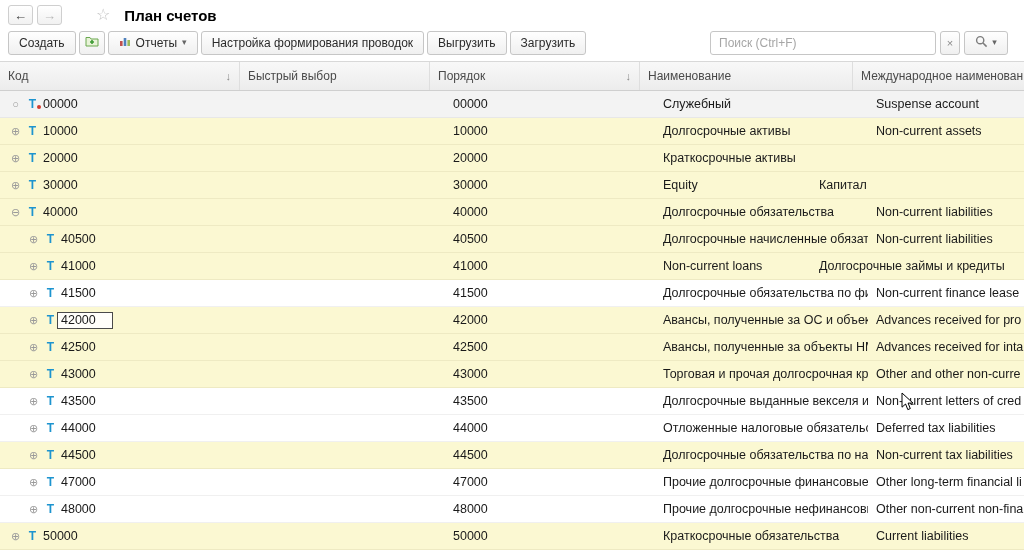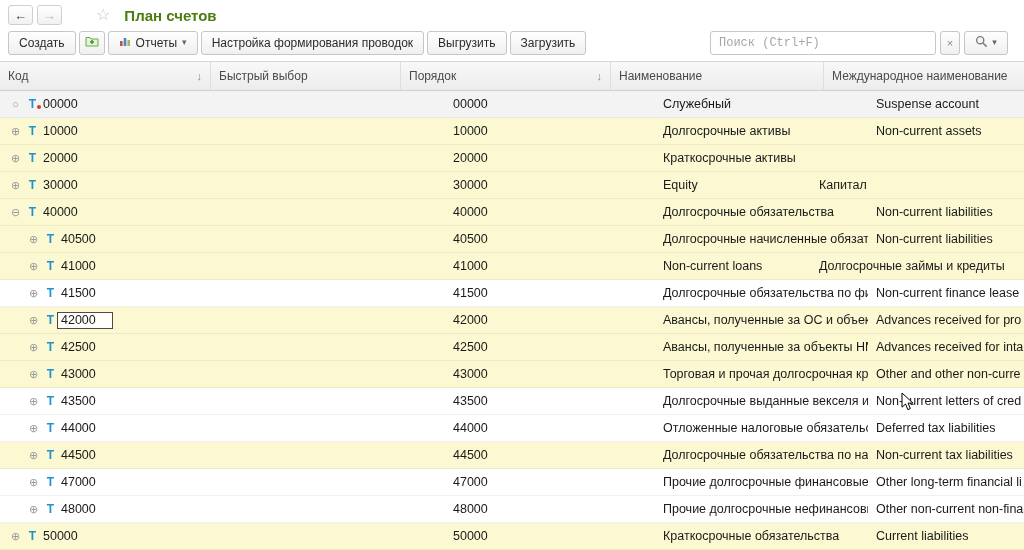--- a/index.html
+++ b/index.html
@@ -4,40 +4,40 @@
 <style>
 *{box-sizing:border-box;margin:0;padding:0}
 html,body{width:1024px;height:550px;overflow:hidden}
 body{font-family:"Liberation Sans",sans-serif;background:#fff;position:relative;color:#1c1c1c}
 
 
 .topbar{height:28px;display:flex;align-items:center;padding:3px 8px 1px;gap:4px}
 .nav-btn{width:25px;height:20px;border:1px solid #cfcfcf;border-radius:3px;background:linear-gradient(#ffffff,#f1f1f1);display:flex;align-items:center;justify-content:center;font-size:13px;color:#3c3c3c;cursor:pointer}
 .nav-btn.disabled{color:#b8b8b8}
 .star{margin-left:30px;font-size:16px;color:#c2c2c2;cursor:pointer;line-height:1}
-.page-title{margin-left:10px;font-size:15px;font-weight:bold;color:#4d7c0f}
+.page-title{margin-left:10px;font-size:15px;font-weight:bold;color:#000000}
 
 
 .toolbar{height:34px;display:flex;align-items:center;padding:2px 8px 6px;gap:3px;border-bottom:1px solid #d8d8d8}
 .btn{height:24px;border:1px solid #c6c6c6;border-radius:3px;background:linear-gradient(#fefefe,#f0f0f0);display:inline-flex;align-items:center;gap:5px;padding:0 10px;font-size:12px;color:#2b2b2b;cursor:pointer;white-space:nowrap}
 .btn.icon-only{padding:0 5px}
 .caret{font-size:9px;color:#666;line-height:1}
 .spacer{flex:1}
 .search-wrap{display:flex;align-items:center;gap:4px;margin-right:8px}
-.search-input{width:226px;height:24px;border:1px solid #c6c6c6;border-radius:3px;padding:0 8px;font-size:12px;font-family:Liberation Mono, monospace;color:#333;outline:none}
+.search-input{width:226px;height:24px;border:1px solid #c6c6c6;border-radius:3px;padding:0 8px;font-size:12px;font-family:Liberation Sans, sans-serif;color:#333;outline:none}
 .search-input::placeholder{color:#a6a6a6}
 .mini-btn{width:20px;height:24px;border:1px solid #c6c6c6;border-radius:3px;background:linear-gradient(#fefefe,#f0f0f0);display:flex;align-items:center;justify-content:center;font-size:11px;color:#8a8a8a;cursor:pointer}
 .search-btn{width:44px;gap:4px;justify-content:center;display:flex;align-items:center;height:24px;border:1px solid #c6c6c6;border-radius:3px;background:linear-gradient(#fefefe,#f0f0f0);cursor:pointer}
 
 
 .thead{display:flex;height:29px;background:linear-gradient(#f8f8f8,#ececec);border-bottom:1px solid #cfcfcf;font-size:12px;color:#4a4a4a}
 .th{display:flex;align-items:center;padding:0 8px;border-right:1px solid #dedede;overflow:hidden;white-space:nowrap}
 .th:last-child{border-right:none}
 .th .sort{margin-left:auto;color:#8a8a8a;font-size:11px;padding-left:6px}
-.th.w-code{width:211px}
+.th.w-code{width:240px}
 .th.w-quick{width:190px}
 .th.w-order{width:210px}
 .th.w-name{width:213px}
 .th.w-intl{flex:1}
 
 
 .row{display:flex;height:27px;align-items:center;font-size:12.5px;color:#1a1a1a;cursor:default}
 .row.bg-yellow{background:#fbf8d2;border-bottom:1px solid #eeeac3}
 .row.bg-white{background:#ffffff;border-bottom:1px solid #f0f0f0}
 .row.bg-gray{background:#f3f3f3;border-bottom:1px solid #e7e7e7}

